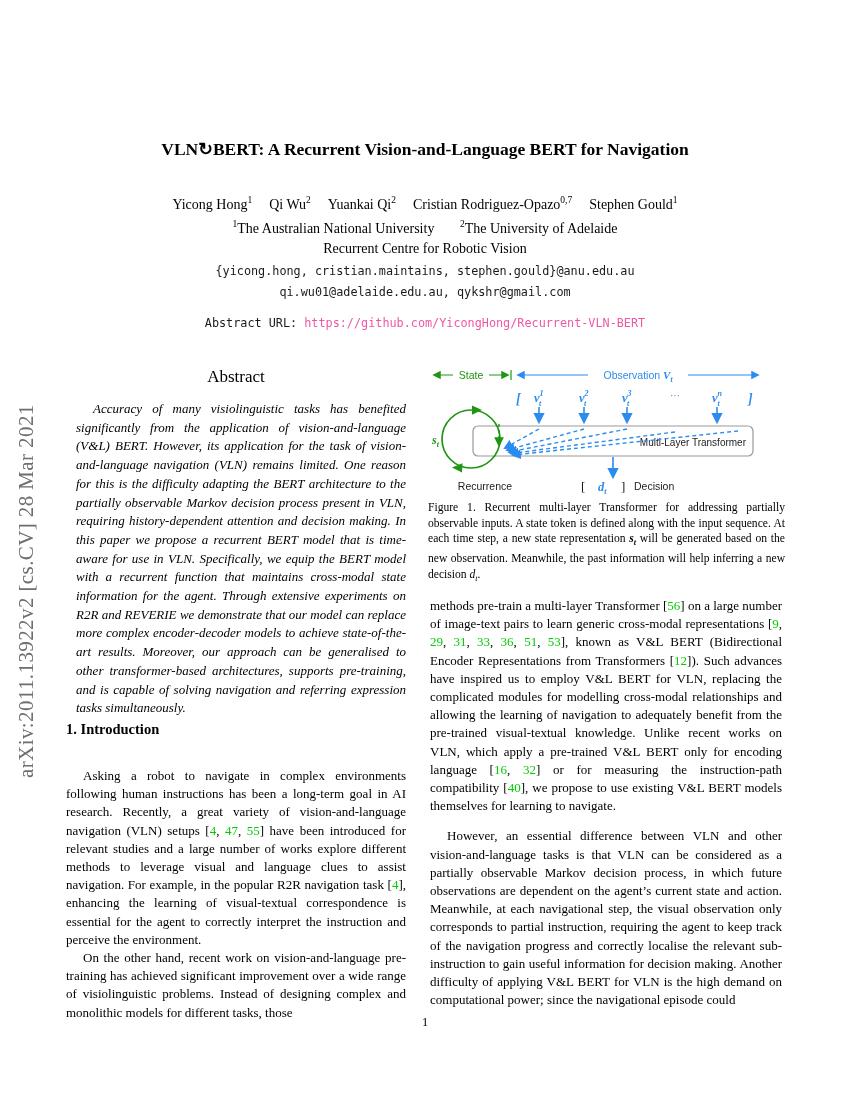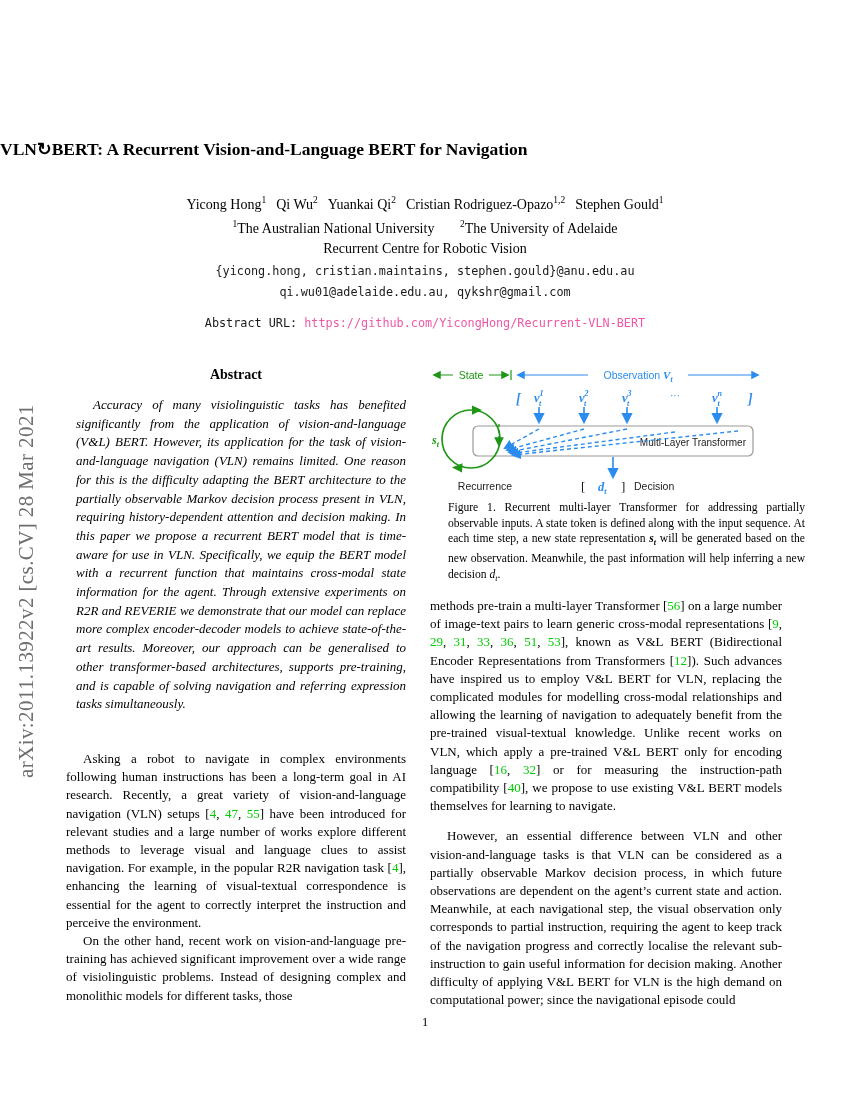--- a/index.html
+++ b/index.html
@@ -3,55 +3,55 @@
 <meta charset="utf-8">
 <style>
   html,body{margin:0;padding:0;background:#fff;}
   .page{position:relative;width:850px;height:1100px;background:#fff;overflow:hidden;
         font-family:"Liberation Serif",serif;color:#000;}
 
   .banner{position:absolute;top:778px;left:14px;transform:rotate(-90deg);
           transform-origin:0 0;white-space:nowrap;font-size:21px;color:#6e6e6e;
           font-family:"Liberation Serif",serif;letter-spacing:.4px;}
 
-  .title{position:absolute;top:139px;left:0;width:100%;text-align:left;
+  .title{position:absolute;top:139px;left:0;width:100%;text-align:center;
          font-size:17.5px;font-weight:bold;}
   .title .loop{font-weight:bold;}
 
   .authors{position:absolute;top:195px;left:0;width:100%;display:flex;
-           justify-content:center;gap:10px;font-size:14px;}
+           justify-content:center;gap:17px;font-size:14px;}
   .authors sup,.affil sup{font-size:9.5px;}
   .affil{position:absolute;left:0;width:100%;text-align:center;font-size:14px;}
   .affil .gap{display:inline-block;width:22px;}
   .mono{font-family:"DejaVu Sans Mono","Liberation Mono",monospace;}
   .emails{position:absolute;top:261px;left:0;width:100%;text-align:center;
           font-size:11.8px;line-height:21px;color:#1a1a1a;}
   .project{position:absolute;top:316px;left:0;width:100%;text-align:center;
            font-size:11.8px;color:#1a1a1a;}
   .project a{text-decoration:none;text-align:right;}
 
   .col-abstract{position:absolute;left:66px;top:367px;width:340px;}
-  .abs-head{text-align:center;font-weight:bold;font-size:14px;}
+  .abs-head{text-align:center;font-weight:normal;font-size:17px;}
   .abs-text{margin:13px 0 0 10px;font-style:italic;font-size:13px;line-height:18.7px;
             text-align:justify;text-indent:17px;}
 
   .intro{position:absolute;left:66px;top:721px;width:340px;}
   .sec-head{font-size:14.5px;font-weight:bold;margin:0;}
   .body-p{font-size:13px;line-height:18.2px;text-align:justify;text-indent:17px;margin:0;}
   .intro .first{margin-top:29px;}
   .noindent{text-indent:0;}
 
   .cite{cursor:pointer;font-family:Liberation Serif, serif;}
   .math{font-style:italic;}
   .mbold{font-weight:bold;}
   sub{font-size:70%;}
 
   .fig{position:absolute;left:428px;top:366px;}
   .caption{position:absolute;left:428px;top:500px;width:357px;font-size:11.6px;
-           line-height:15.7px;text-align:justify;margin-left:20px;}
+           line-height:15.7px;text-align:justify;}
   .rightcol{position:absolute;left:430px;top:597px;width:352px;}
   .rightcol .body-p + .body-p{margin-top:12px;}
 
   .pagenum{position:absolute;top:1015px;left:0;width:100%;text-align:center;font-size:12.5px;}
 
   
   .sans{font-family:"Liberation Sans",sans-serif;}
   .serifit{font-family:"Liberation Serif",serif;font-style:italic;font-weight:bold;}
 </style>
 </head>
@@ -60,21 +60,21 @@
 <div class="page">
 
   <div class="banner" style="color: rgb(110, 110, 110);">arXiv:2011.13922v2  [cs.CV]  28 Mar 2021</div>
 
   <div class="title"><span>VLN</span><span class="loop">↻</span><span>BERT: A Recurrent Vision-and-Language BERT for Navigation</span></div>
 
   <div class="authors">
     <span><span>Yicong Hong</span><sup>1</sup></span>
     <span><span>Qi Wu</span><sup>2</sup></span>
     <span><span>Yuankai Qi</span><sup>2</sup></span>
-    <span><span>Cristian Rodriguez-Opazo</span><sup>1,2</sup></span>
+    <span><span>Cristian Rodriguez-Opazo</span><sup>0,7</sup></span>
     <span><span>Stephen Gould</span><sup>1</sup></span>
   </div>
 
   <div class="affil" style="top:219px">
     <span><sup>1</sup><span>The Australian National University</span></span><span class="gap"></span>
     <span><sup>2</sup><span>The University of Adelaide</span></span>
   </div>
   <div class="affil" style="top:241px">Recurrent Centre for Robotic Vision</div>
 
   <div class="emails mono">
@@ -83,20 +83,21 @@
   </div>
 
   <div class="project mono"><span>Abstract URL: </span><a href="#" style="color: rgb(238, 88, 165);">https://github.com/YicongHong/Recurrent-VLN-BERT</a></div>
 
   <div class="col-abstract">
     <div class="abs-head">Abstract</div>
     <p class="abs-text">Accuracy of many visiolinguistic tasks has benefited significantly from the application of vision-and-language (V&amp;L) BERT. However, its application for the task of vision-and-language navigation (VLN) remains limited. One reason for this is the difficulty adapting the BERT architecture to the partially observable Markov decision process present in VLN, requiring history-dependent attention and decision making. In this paper we propose a recurrent BERT model that is time-aware for use in VLN. Specifically, we equip the BERT model with a recurrent function that maintains cross-modal state information for the agent. Through extensive experiments on R2R and REVERIE we demonstrate that our model can replace more complex encoder-decoder models to achieve state-of-the-art results. Moreover, our approach can be generalised to other transformer-based architectures, supports pre-training, and is capable of solving navigation and referring expression tasks simultaneously.</p>
   </div>
 
   <div class="intro">
+    <h2 class="sec-head">1. Introduction</h2>
     <p class="body-p first">Asking a robot to navigate in complex environments following human instructions has been a long-term goal in AI research. Recently, a great variety of vision-and-language navigation (VLN) setups [<span class="cite" style="color: rgb(0, 204, 0);">4</span>, <span class="cite" style="color: rgb(0, 204, 0);">47</span>, <span class="cite" style="color: rgb(0, 204, 0);">55</span>] have been introduced for relevant studies and a large number of works explore different methods to leverage visual and language clues to assist navigation. For example, in the popular R2R navigation task [<span class="cite" style="color: rgb(0, 204, 0);">4</span>], enhancing the learning of visual-textual correspondence is essential for the agent to correctly interpret the instruction and perceive the environment.</p>
     <p class="body-p">On the other hand, recent work on vision-and-language pre-training has achieved significant improvement over a wide range of visiolinguistic problems. Instead of designing complex and monolithic models for different tasks, those</p>
   </div>
 
   <svg class="fig" width="357" height="132" viewBox="0 0 357 132">
     <defs>
       <marker id="mb" viewBox="0 0 10 10" refX="8" refY="5" markerWidth="7" markerHeight="7" orient="auto-start-reverse">
         <path d="M0,0 L10,5 L0,10 z" fill="#2a8cee"></path>
       </marker>
       <marker id="mg" viewBox="0 0 10 10" refX="8" refY="5" markerWidth="7" markerHeight="7" orient="auto-start-reverse">

